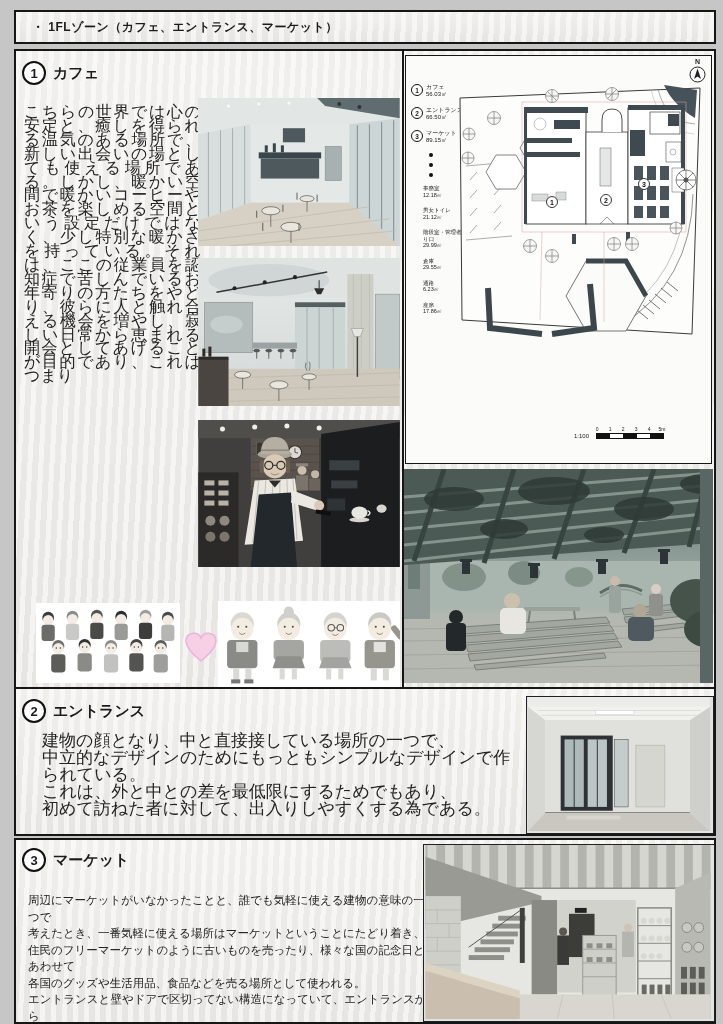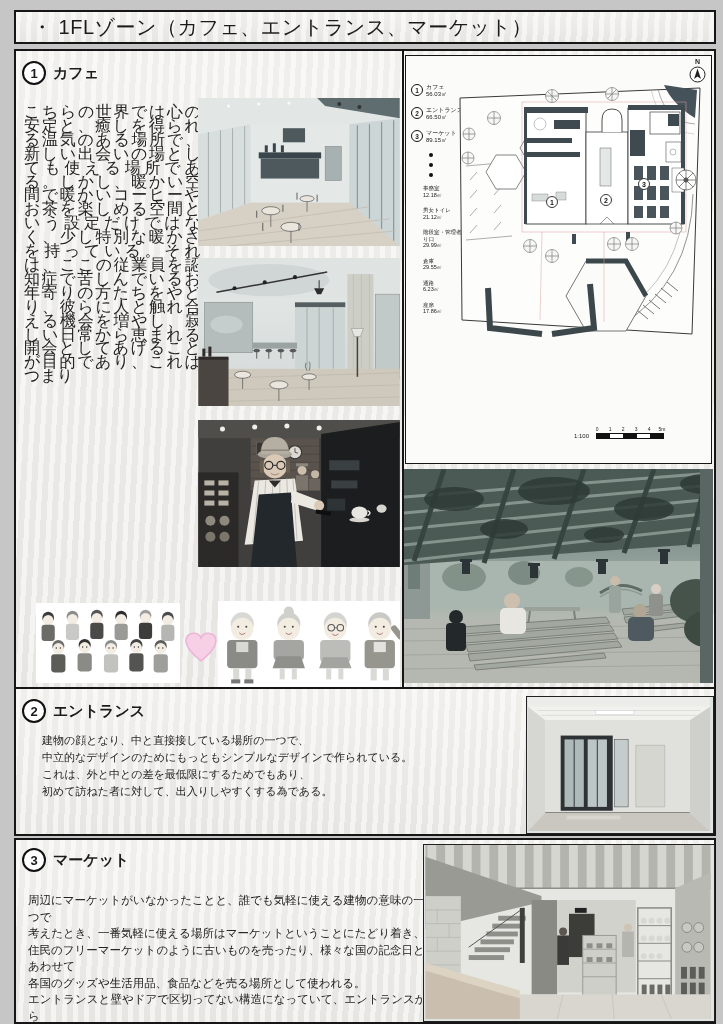--- a/index.html
+++ b/index.html
@@ -3,34 +3,34 @@
 <meta charset="utf-8">
 <style>
   html,body{margin:0;padding:0;background:#c6c6c6;}
   .sheet{position:relative;width:723px;height:1024px;background:#c6c6c6;overflow:hidden;
          font-family:"Liberation Sans","DejaVu Sans",sans-serif;color:#1b1b1b;}
   .box{position:absolute;border:2px solid #161616;box-sizing:border-box;}
   .paper{background:
      repeating-linear-gradient(93deg, rgba(255,255,255,.55) 0 5px, rgba(0,0,0,0) 5px 11px),
      linear-gradient(#f0efec,#e6e5e1);}
   .title-box{left:14px;top:10px;width:702px;height:34px;display:flex;align-items:center;
-             padding-left:16px;font-size:20px;font-weight:normal;letter-spacing:.5px;}
+             padding-left:16px;font-size:12px;font-weight:bold;letter-spacing:.5px;}
   .main-box{left:14px;top:49px;width:702px;height:640px;}
   .ent-box{left:14px;top:687px;width:702px;height:149px;}
   .mkt-box{left:14px;top:838px;width:702px;height:186px;}
   .vdivider{position:absolute;left:386px;top:0;width:2px;height:636px;background:#161616;}
   .sec-head{position:absolute;display:flex;align-items:center;gap:7px;font-weight:bold;font-size:15px;}
   .cnum{width:20px;height:20px;border:2px solid #111;border-radius:50%;background:#fff;
         display:flex;align-items:center;justify-content:center;font-size:13px;font-weight:bold;flex:0 0 auto;}
   .para{position:absolute;left:8px;width:177px;font-size:16px;line-height:13.9px;
         text-align:justify;letter-spacing:.1px;color:#222;}
   .ph{position:absolute;background:#dfe3e2;overflow:hidden;}
   .ph svg{display:block;}
   .illus{position:absolute;background:#fff;}
-  .multi{position:absolute;font-size:11px;line-height:17px;white-space:pre-line;color:#222;}
+  .multi{position:absolute;font-size:17px;line-height:17px;white-space:pre-line;color:#222;}
   
   .plan-box{position:absolute;left:389px;top:4px;width:307px;height:409px;border:1.5px solid #161616;
             background:#fbfbfa;box-sizing:border-box;}
   .north{position:absolute;right:5px;top:2px;display:flex;flex-direction:column;align-items:center;}
   .north .n-label{font-size:7px;font-weight:bold;line-height:8px;}
   .legend{position:absolute;left:5px;top:28px;width:56px;}
   .leg-item{display:flex;gap:3px;margin-bottom:9px;}
   .cnum-sm{width:10px;height:10px;border:1px solid #111;border-radius:50%;background:#fff;flex:0 0 auto;
            display:flex;align-items:center;justify-content:center;font-size:6.5px;font-weight:bold;}
   .leg-txt{font-size:6px;line-height:7px;}

